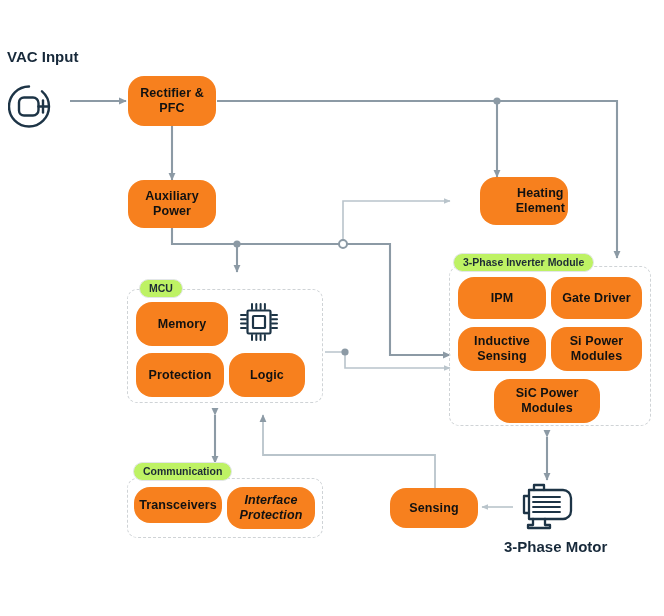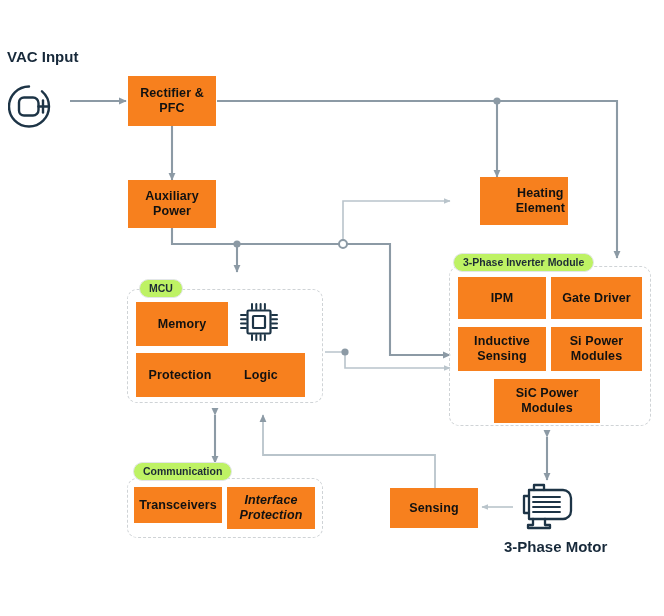--- a/index.html
+++ b/index.html
@@ -2,21 +2,21 @@
 <html><head>
 <meta charset="utf-8">
 <style>
   html,body{margin:0;padding:0;background:#ffffff;}
   body{width:664px;height:616px;overflow:hidden;
        font-family:"Liberation Sans","DejaVu Sans",sans-serif;}
   #stage{position:relative;width:664px;height:616px;background:#fff;}
 
   svg#wires{position:absolute;left:0;top:0;width:664px;height:616px;}
 
-  .node{position:absolute;background:#F7801E;border-radius:0;
+  .node{position:absolute;background:#F7801E;border-radius:16px;
         display:flex;align-items:center;justify-content:center;
         text-align:center;color:#111111;font-size:12.5px;
         font-weight:600;line-height:1.18;letter-spacing:.1px;
         box-sizing:border-box;padding:2px 3px;}
   .node span{display:block;white-space:pre-line;}
 
   .group{position:absolute;border:1.6px dashed #cfd3d6;border-radius:10px;
          background:transparent;box-sizing:border-box;}
   .grouplabel{position:absolute;background:#bef264;border:1.4px solid #e3e6e8;
               border-radius:11px;padding:2px 9px;font-size:10.5px;
@@ -159,21 +159,21 @@
   </div>
 
   <div class="node" style="left:136px;top:302px;width:92px;height:44px;">
     <span>Memory</span>
   </div>
 
   <div class="node" style="left:136px;top:353px;width:88px;height:44px;">
     <span>Protection</span>
   </div>
 
-  <div class="node" style="left:217px;top:353px;width:88px;height:44px;text-align:center;">
+  <div class="node" style="left:229px;top:353px;width:76px;height:44px;text-align:center;">
     <span>Logic</span>
   </div>
 
   <div class="node" style="left:134px;top:487px;width:88px;height:36px;">
     <span>Transceivers</span>
   </div>
 
   <div class="node" style="left:227px;top:487px;width:88px;height:42px;font-style:italic;">
     <span>Interface
 Protection</span>

